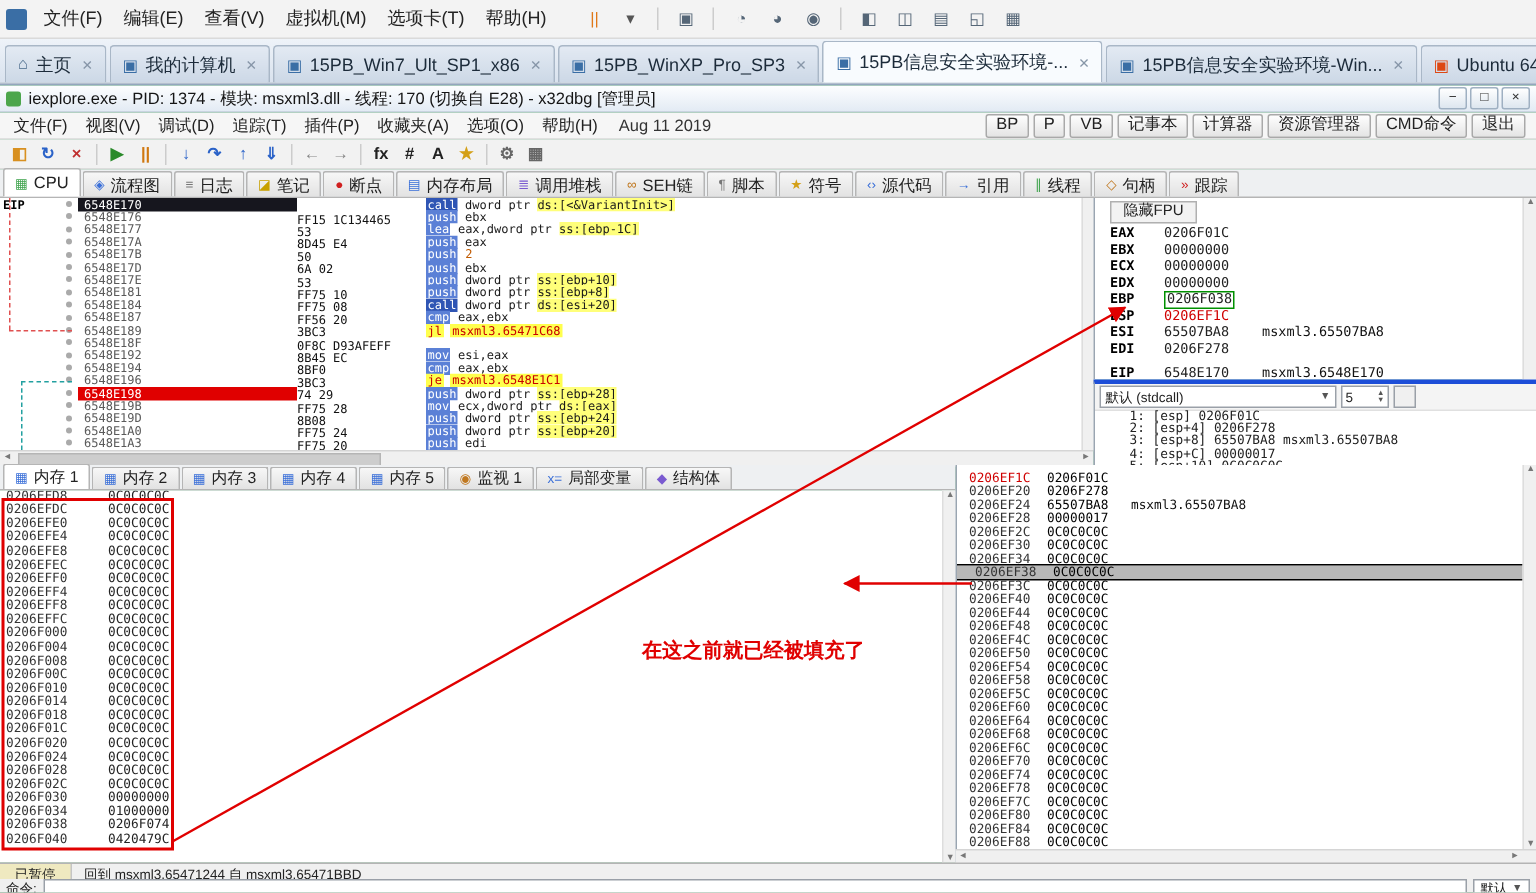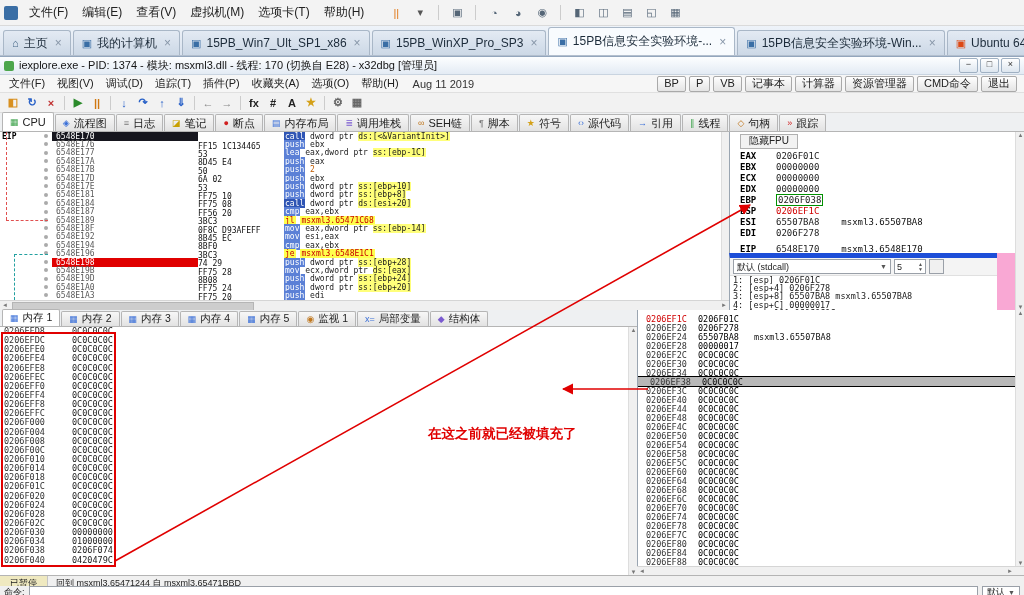--- a/index.html
+++ b/index.html
@@ -20,21 +20,21 @@
              background:linear-gradient(#eef3f9,#d9e2ee);border-bottom:1px solid #b3bfce;
              display:flex;align-items:flex-end;padding:0 3px;box-sizing:border-box;}
   .vm-tab{height:24px;display:flex;align-items:center;gap:5px;padding:0 8px;font-size:12px;color:#1c2b3a;
           background:linear-gradient(#e3eaf3,#ccd8e6);border:1px solid #a9b7c7;border-bottom:none;
           border-radius:3px 3px 0 0;margin-right:2px;white-space:nowrap;}
   .vm-tab.active{background:#f8fbfe;height:27px;}
   .vm-tab .ticon{font-size:11px;}
   .vm-tab .tclose{color:#8796a8;font-size:12px;margin-left:2px;}
 
   
-  .dbg{position:absolute;left:0;top:56px;width:1024px;height:539px;background:#f9a8d4;
+  .dbg{position:absolute;left:0;top:56px;width:1024px;height:539px;background:#15803d;
        border-top:1px solid #93a6bd;box-sizing:border-box;}
   .dbg-titlebar{position:absolute;left:0;top:0;width:100%;height:18px;
                 background:linear-gradient(#fdfeff,#e3ebf4);border-bottom:1px solid #c9d4e0;
                 display:flex;align-items:center;padding:0 4px;box-sizing:border-box;font-size:11px;color:#151515;}
   .dbg-icon{width:10px;height:10px;background:#4ca64c;border-radius:2px;margin-right:5px;}
   .win-btns{margin-left:auto;display:flex;gap:2px;}
   .win-btn{width:17px;height:13px;border:1px solid #9fb0c2;background:linear-gradient(#fff,#dde6ef);
            font-size:9px;line-height:11px;text-align:center;color:#333;border-radius:2px;}
 
   .dbg-menubar{position:absolute;left:0;top:18px;width:100%;height:18px;background:#f6f6f6;
@@ -96,30 +96,30 @@
   .reg-row{display:flex;height:11px;align-items:center;font:9px "DejaVu Sans Mono",monospace;padding-left:10px;}
   .reg-gap{height:5px;}
   .reg-name{width:36px;font-weight:bold;color:#000;}
   .reg-val.changed{color:#d00000;}
   .reg-val.boxed{border:1px solid #009000;padding:0 1px;}
   .reg-com{margin-left:22px;color:#111;}
   .regs-vscroll{position:absolute;left:1015px;top:75px;width:9px;height:178px;background:#f0f0f0;border-left:1px solid #ddd;}
   .varrow{position:absolute;left:0;width:9px;text-align:center;font-size:6px;color:#777;}
 
   
-  .args{position:absolute;left:729px;top:196px;width:268px;height:57px;background:#fff;
-        border-left:1px solid #9aa5b1;border-top:5px solid #1d4ed8;box-sizing:border-box;}
+  .args{position:absolute;left:729px;top:196px;width:295px;height:57px;background:#fff;
+        border-left:1px solid #9aa5b1;border-top:3px solid #1d4ed8;box-sizing:border-box;}
   .arg-head{display:flex;align-items:center;gap:3px;padding:1px 3px;height:15px;background:#f4f4f4;border-bottom:1px solid #e0e0e0;}
   .combo{border:1px solid #9aa0a8;background:#fff;font-size:9px;height:13px;line-height:12px;
          padding:0 3px;width:150px;display:flex;justify-content:space-between;align-items:center;}
   .spin{border:1px solid #9aa0a8;background:#fff;font-size:9px;height:13px;line-height:12px;width:26px;
         display:flex;justify-content:space-between;align-items:center;padding:0 2px;}
   .spin-arrows{font-size:5px;color:#555;line-height:5px;}
   .mini-btn{width:13px;height:13px;border:1px solid #9aa0a8;background:#f0f0f0;}
-  .arg-row{font:8.5px "DejaVu Sans Mono",monospace;height:8.2px;line-height:8.2px;padding-left:3px;white-space:pre;}
+  .arg-row{font:8.5px "DejaVu Sans Mono",monospace;height:8.2px;line-height:8.2px;padding-left:23px;white-space:pre;}
 
   
   .btabs{position:absolute;left:0;top:253px;width:637px;height:17px;background:#eef0f2;
          border-bottom:1px solid #b5b5b5;display:flex;align-items:flex-end;padding-left:2px;box-sizing:border-box;}
   .btabs .vtab{height:14px;font-size:10.5px;}
   .btabs .vtab.active{height:16px;}
 
   .dump{position:absolute;left:0;top:270px;width:637px;height:248px;background:#fff;overflow:hidden;}
   .dump-head{position:relative;height:10px;font-size:8.5px;color:#555;border-bottom:1px solid #eee;}
   .dh{position:absolute;top:0;}
@@ -357,21 +357,21 @@
           <div class="disasm-row"><div class="d-gut"><div class="d-dot"></div></div><div class="d-addr">6548E176</div><div class="d-bytes">53</div><div class="d-dis"><span class="tk-n">push</span><span class="tk-p"> ebx</span></div></div>
           <div class="disasm-row"><div class="d-gut"><div class="d-dot"></div></div><div class="d-addr">6548E177</div><div class="d-bytes">8D45 E4</div><div class="d-dis"><span class="tk-n">lea</span><span class="tk-p"> eax,dword ptr </span><span class="tk-m">ss:[ebp-1C]</span></div></div>
           <div class="disasm-row"><div class="d-gut"><div class="d-dot"></div></div><div class="d-addr">6548E17A</div><div class="d-bytes">50</div><div class="d-dis"><span class="tk-n">push</span><span class="tk-p"> eax</span></div></div>
           <div class="disasm-row"><div class="d-gut"><div class="d-dot"></div></div><div class="d-addr">6548E17B</div><div class="d-bytes">6A 02</div><div class="d-dis"><span class="tk-n">push</span><span class="tk-p"> </span><span class="tk-i">2</span></div></div>
           <div class="disasm-row"><div class="d-gut"><div class="d-dot"></div></div><div class="d-addr">6548E17D</div><div class="d-bytes">53</div><div class="d-dis"><span class="tk-n">push</span><span class="tk-p"> ebx</span></div></div>
           <div class="disasm-row"><div class="d-gut"><div class="d-dot"></div></div><div class="d-addr">6548E17E</div><div class="d-bytes">FF75 10</div><div class="d-dis"><span class="tk-n">push</span><span class="tk-p"> dword ptr </span><span class="tk-m">ss:[ebp+10]</span></div></div>
           <div class="disasm-row"><div class="d-gut"><div class="d-dot"></div></div><div class="d-addr">6548E181</div><div class="d-bytes">FF75 08</div><div class="d-dis"><span class="tk-n">push</span><span class="tk-p"> dword ptr </span><span class="tk-m">ss:[ebp+8]</span></div></div>
           <div class="disasm-row"><div class="d-gut"><div class="d-dot"></div></div><div class="d-addr">6548E184</div><div class="d-bytes">FF56 20</div><div class="d-dis"><span class="tk-c">call</span><span class="tk-p"> dword ptr </span><span class="tk-m">ds:[esi+20]</span></div></div>
           <div class="disasm-row"><div class="d-gut"><div class="d-dot"></div></div><div class="d-addr">6548E187</div><div class="d-bytes">3BC3</div><div class="d-dis"><span class="tk-n">cmp</span><span class="tk-p"> eax,ebx</span></div></div>
           <div class="disasm-row"><div class="d-gut"><div class="d-dot"></div></div><div class="d-addr">6548E189</div><div class="d-bytes">0F8C D93AFEFF</div><div class="d-dis"><span class="tk-j">jl</span><span class="tk-p"> </span><span class="tk-j">msxml3.65471C68</span></div></div>
-          <div class="disasm-row"><div class="d-gut"><div class="d-dot"></div></div><div class="d-addr">6548E18F</div><div class="d-bytes">8B45 EC</div><div class="d-dis"><span class="tk-n">mov</span><span class="tk-p"> eax,dword ptr </span><span class="tk-m">ss:[ebp-14]</span></div></div>
+          <div class="disasm-row"><div class="d-gut"><div class="d-dot"></div></div><div class="d-addr">6548E18F</div><div class="d-bytes">8B45 EC</div></div>
           <div class="disasm-row"><div class="d-gut"><div class="d-dot"></div></div><div class="d-addr">6548E192</div><div class="d-bytes">8BF0</div><div class="d-dis"><span class="tk-n">mov</span><span class="tk-p"> esi,eax</span></div></div>
           <div class="disasm-row"><div class="d-gut"><div class="d-dot"></div></div><div class="d-addr">6548E194</div><div class="d-bytes">3BC3</div><div class="d-dis"><span class="tk-n">cmp</span><span class="tk-p"> eax,ebx</span></div></div>
           <div class="disasm-row"><div class="d-gut"><div class="d-dot"></div></div><div class="d-addr">6548E196</div><div class="d-bytes">74 29</div><div class="d-dis"><span class="tk-j">je</span><span class="tk-p"> </span><span class="tk-j">msxml3.6548E1C1</span></div></div>
           <div class="disasm-row"><div class="d-gut"><div class="d-dot"></div></div><div class="d-addr bp">6548E198</div><div class="d-bytes">FF75 28</div><div class="d-dis"><span class="tk-n">push</span><span class="tk-p"> dword ptr </span><span class="tk-m">ss:[ebp+28]</span></div></div>
           <div class="disasm-row"><div class="d-gut"><div class="d-dot"></div></div><div class="d-addr">6548E19B</div><div class="d-bytes">8B08</div><div class="d-dis"><span class="tk-n">mov</span><span class="tk-p"> ecx,dword ptr </span><span class="tk-m">ds:[eax]</span></div></div>
           <div class="disasm-row"><div class="d-gut"><div class="d-dot"></div></div><div class="d-addr">6548E19D</div><div class="d-bytes">FF75 24</div><div class="d-dis"><span class="tk-n">push</span><span class="tk-p"> dword ptr </span><span class="tk-m">ss:[ebp+24]</span></div></div>
           <div class="disasm-row"><div class="d-gut"><div class="d-dot"></div></div><div class="d-addr">6548E1A0</div><div class="d-bytes">FF75 20</div><div class="d-dis"><span class="tk-n">push</span><span class="tk-p"> dword ptr </span><span class="tk-m">ss:[ebp+20]</span></div></div>
           <div class="disasm-row"><div class="d-gut"><div class="d-dot"></div></div><div class="d-addr">6548E1A3</div><div class="d-bytes">57</div><div class="d-dis"><span class="tk-n">push</span><span class="tk-p"> edi</span></div></div>
         </div>
     </div>

